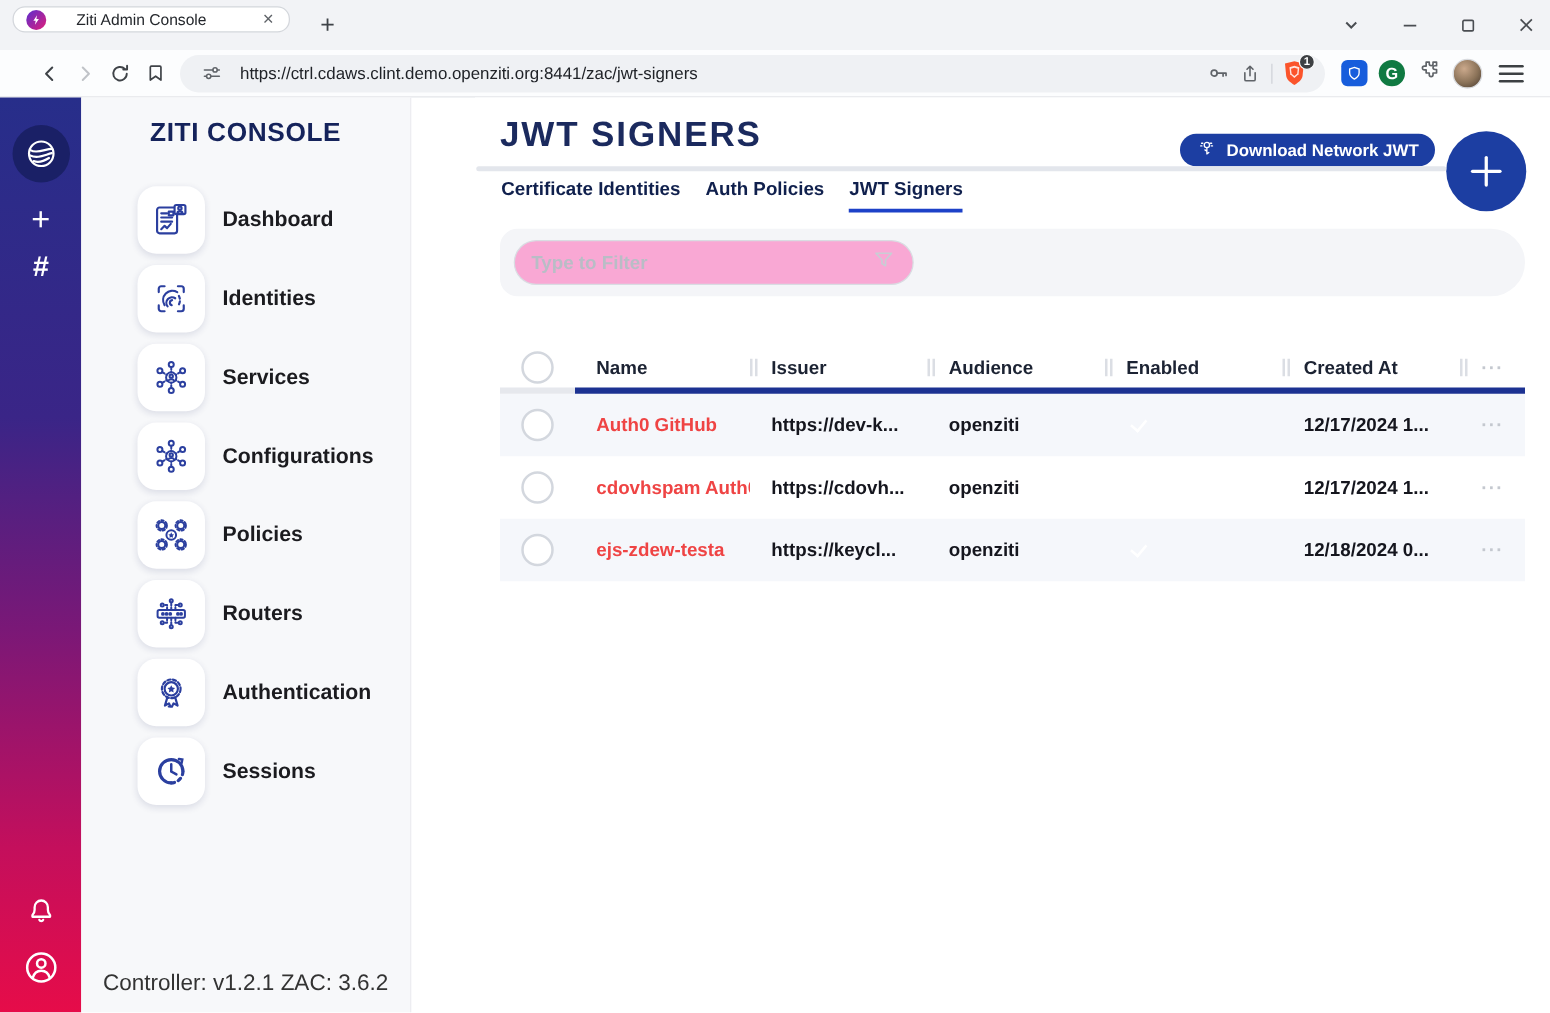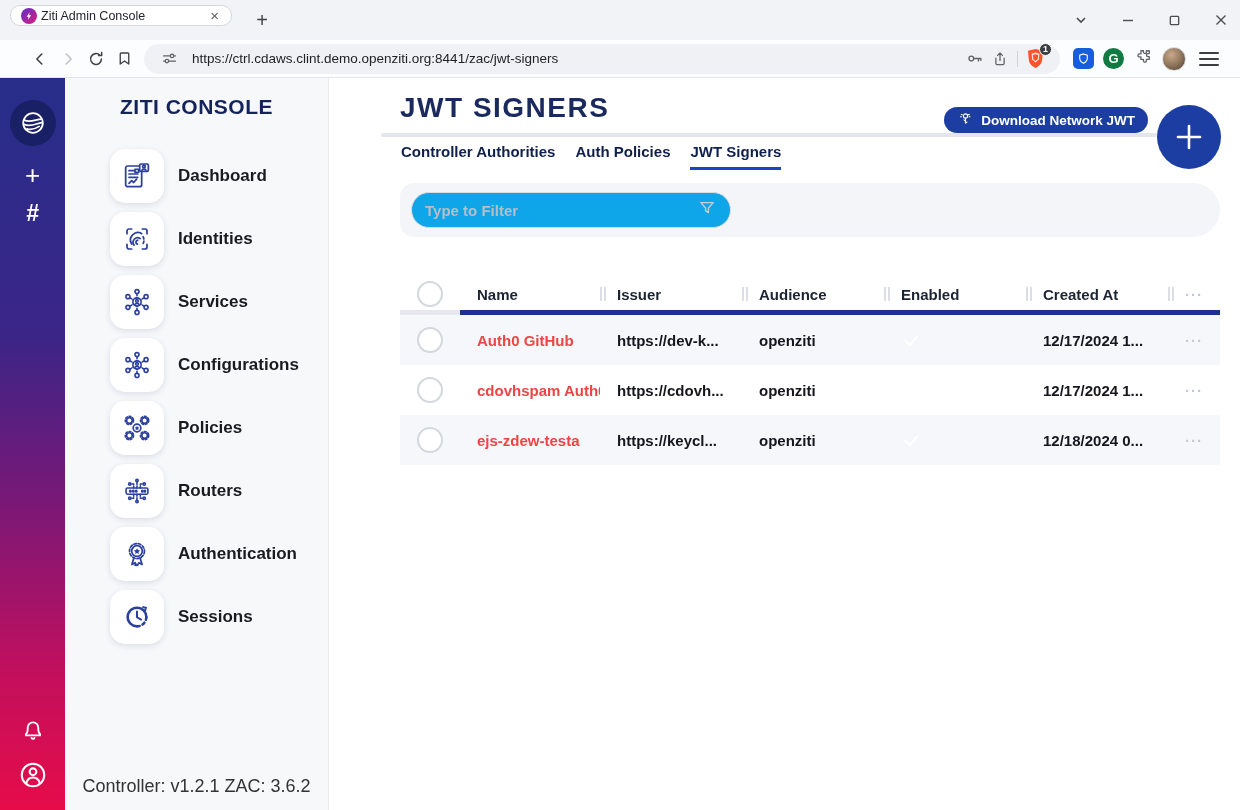--- a/index.html
+++ b/index.html
@@ -1,21 +1,21 @@
 <!DOCTYPE html>
 <html><head>
 <meta charset="utf-8">
 <style>
   * { margin:0; padding:0; box-sizing:border-box; }
   html,body { width:1240px; height:810px; font-family:"Liberation Sans", sans-serif; background:#fff; overflow:hidden; }
   .screen { position:relative; width:1240px; height:810px; }
 
   
   .tabbar { position:absolute; left:0; top:0; width:1240px; height:40px; background:#f2f3f6; }
-  .tab { position:absolute; left:10px; top:5px; width:222px; height:21px; background:#fff; border:1px solid #d4d7dc; border-radius:10px; display:flex; align-items:center; padding:0 10px; gap:4px; }
+  .tab { position:absolute; left:10px; top:5px; width:222px; height:21px; background:#fff; border:1px solid #d4d7dc; border-radius:10px; display:flex; align-items:center; padding:0 10px; gap:24px; }
   .tab-title { font-size:12.5px; color:#23262b; white-space:nowrap; overflow:hidden; flex:1; }
   .favicon { width:16px; height:16px; border-radius:50%; background:linear-gradient(135deg,#5b2ed0 10%,#a father 50%,#e01e79 90%); background:linear-gradient(135deg,#5b2ed0, #e01e79); display:flex; align-items:center; justify-content:center; flex:none; }
   .tab-close { font-size:15px; color:#5f6368; line-height:1; cursor:default; padding:0 2px; }
   .newtab { position:absolute; left:250px; top:8px; width:24px; height:24px; display:flex; align-items:center; justify-content:center; color:#3f4348; font-size:20px; font-weight:300; }
   .winctl { position:absolute; right:12px; top:0; height:40px; display:flex; align-items:center; gap:33px; }
   .winctl svg { display:block; }
 
   .toolbar { position:absolute; left:0; top:40px; width:1240px; height:38px; background:#fcfdfe; border-bottom:1px solid #e3e5e9; display:flex; align-items:center; padding:0 26px; }
   .navbtn { width:28px; height:28px; display:flex; align-items:center; justify-content:center; flex:none; }
   .urlbar { margin-left:6px; width:916px; height:30px; background:#eff1f4; border-radius:15px; display:flex; align-items:center; padding:0 12px; flex:none; }
@@ -51,21 +51,21 @@
   .main { position:absolute; left:380px; top:0; width:860px; height:732px; background:#fff; }
   .page-title { position:absolute; left:20px; top:14px; font-size:28px; font-weight:800; letter-spacing:1.5px; color:#1b2a5e; }
   .dl-btn { position:absolute; right:92px; top:29px; height:26px; border:none; border-radius:13px; background:#1c3ea2; color:#fff; font-family:inherit; font-size:13.5px; font-weight:700; display:flex; align-items:center; gap:7px; padding:0 13px; }
   .fab { position:absolute; right:19px; top:27px; width:64px; height:64px; border-radius:50%; background:#1c3ea2; display:flex; align-items:center; justify-content:center; }
   .head-divider { position:absolute; left:1px; top:55px; width:776px; height:4px; border-radius:2px; background:#e3e6ec; }
   .tabs { position:absolute; left:21px; top:65px; display:flex; gap:20px; }
   .tabitem { font-size:15px; font-weight:700; color:#10204d; padding-bottom:7px; border-bottom:3px solid transparent; }
   .tabitem.active { border-bottom-color:#1d41c8; }
 
   .filterbar { position:absolute; left:20px; top:105px; width:820px; height:54px; background:#f4f5f8; border-radius:14px 27px 27px 14px; display:flex; align-items:center; }
-  .filter-pill { margin-left:11px; width:320px; height:36px; background:#0ea5e9; border:1.5px solid #d9dce2; border-radius:18px; display:flex; align-items:center; padding:0 13px; }
+  .filter-pill { margin-left:11px; width:320px; height:36px; background:#f9a8d4; border:1.5px solid #d9dce2; border-radius:18px; display:flex; align-items:center; padding:0 13px; }
   .filter-pill input { flex:1; border:none; outline:none; background:transparent; font-family:inherit; font-size:15px; font-weight:600; color:#333; min-width:0; }
   .filter-pill input::placeholder { color:#b9bdc6; }
   .pager { margin-left:auto; display:flex; align-items:center; padding-right:32px; }
   .pager-text { font-size:15px; font-weight:600; color:#12121f; margin-right:40px; }
   .pg-btn { width:22px; height:22px; display:flex; align-items:center; justify-content:center; }
   .pg-btn + .pg-btn { margin-left:22px; }
 
   .table { position:absolute; left:20px; top:200px; width:820px; }
   .tgrid { display:grid; grid-template-columns:60px 140px 142px 142px 142px 142px 52px; align-items:center; }
   .thead { height:32px; }
@@ -375,21 +375,21 @@
       <div class="fab">
         <svg width="30" height="30" viewBox="0 0 30 30" stroke="#fff" stroke-width="2.6" stroke-linecap="round">
             <line x1="15" y1="4" x2="15" y2="26"></line>
             <line x1="4" y1="15" x2="26" y2="15"></line>
           </svg>
       </div>
 
       <div class="head-divider"></div>
 
       <div class="tabs">
-        <span class="tabitem">Controller Authorities</span>
+        <span class="tabitem">Certificate Identities</span>
         <span class="tabitem">Auth Policies</span>
         <span class="tabitem active">JWT Signers</span>
       </div>
 
       <div class="filterbar">
         <div class="filter-pill">
           <input type="text" placeholder="Type to Filter" style="">
           <span>
             <svg width="20" height="20" viewBox="0 0 24 24" fill="none" stroke="#c9cdd4" stroke-width="1.6" stroke-linejoin="round">
                 <path d="M4.5 5.5h15l-5.8 6.5v5.5l-3.4-2v-3.5z"></path>

